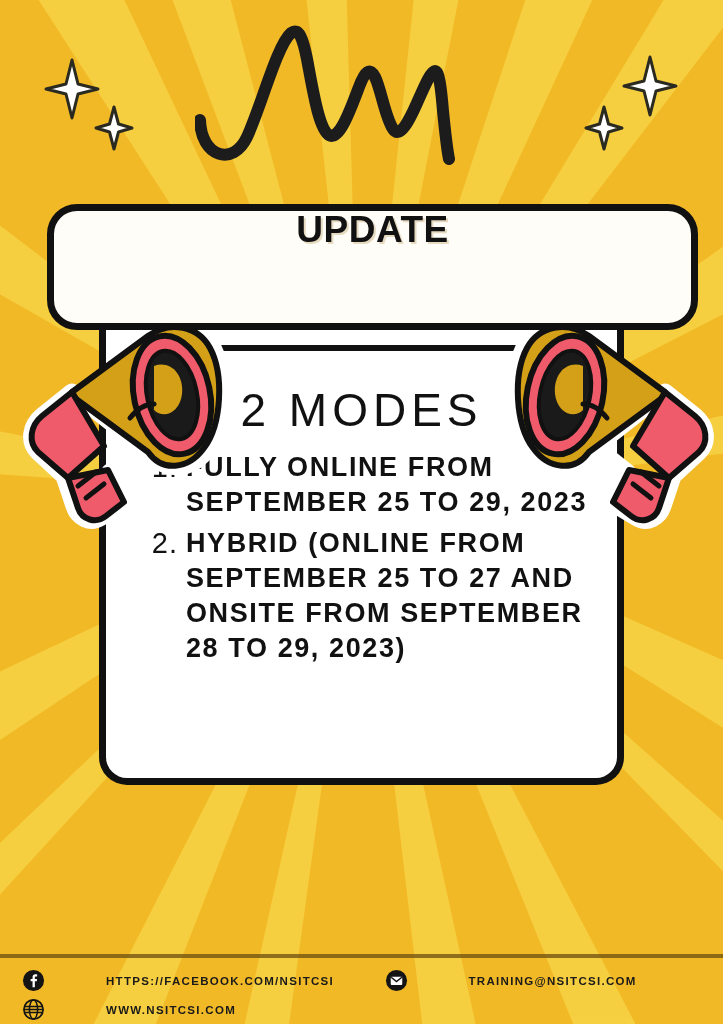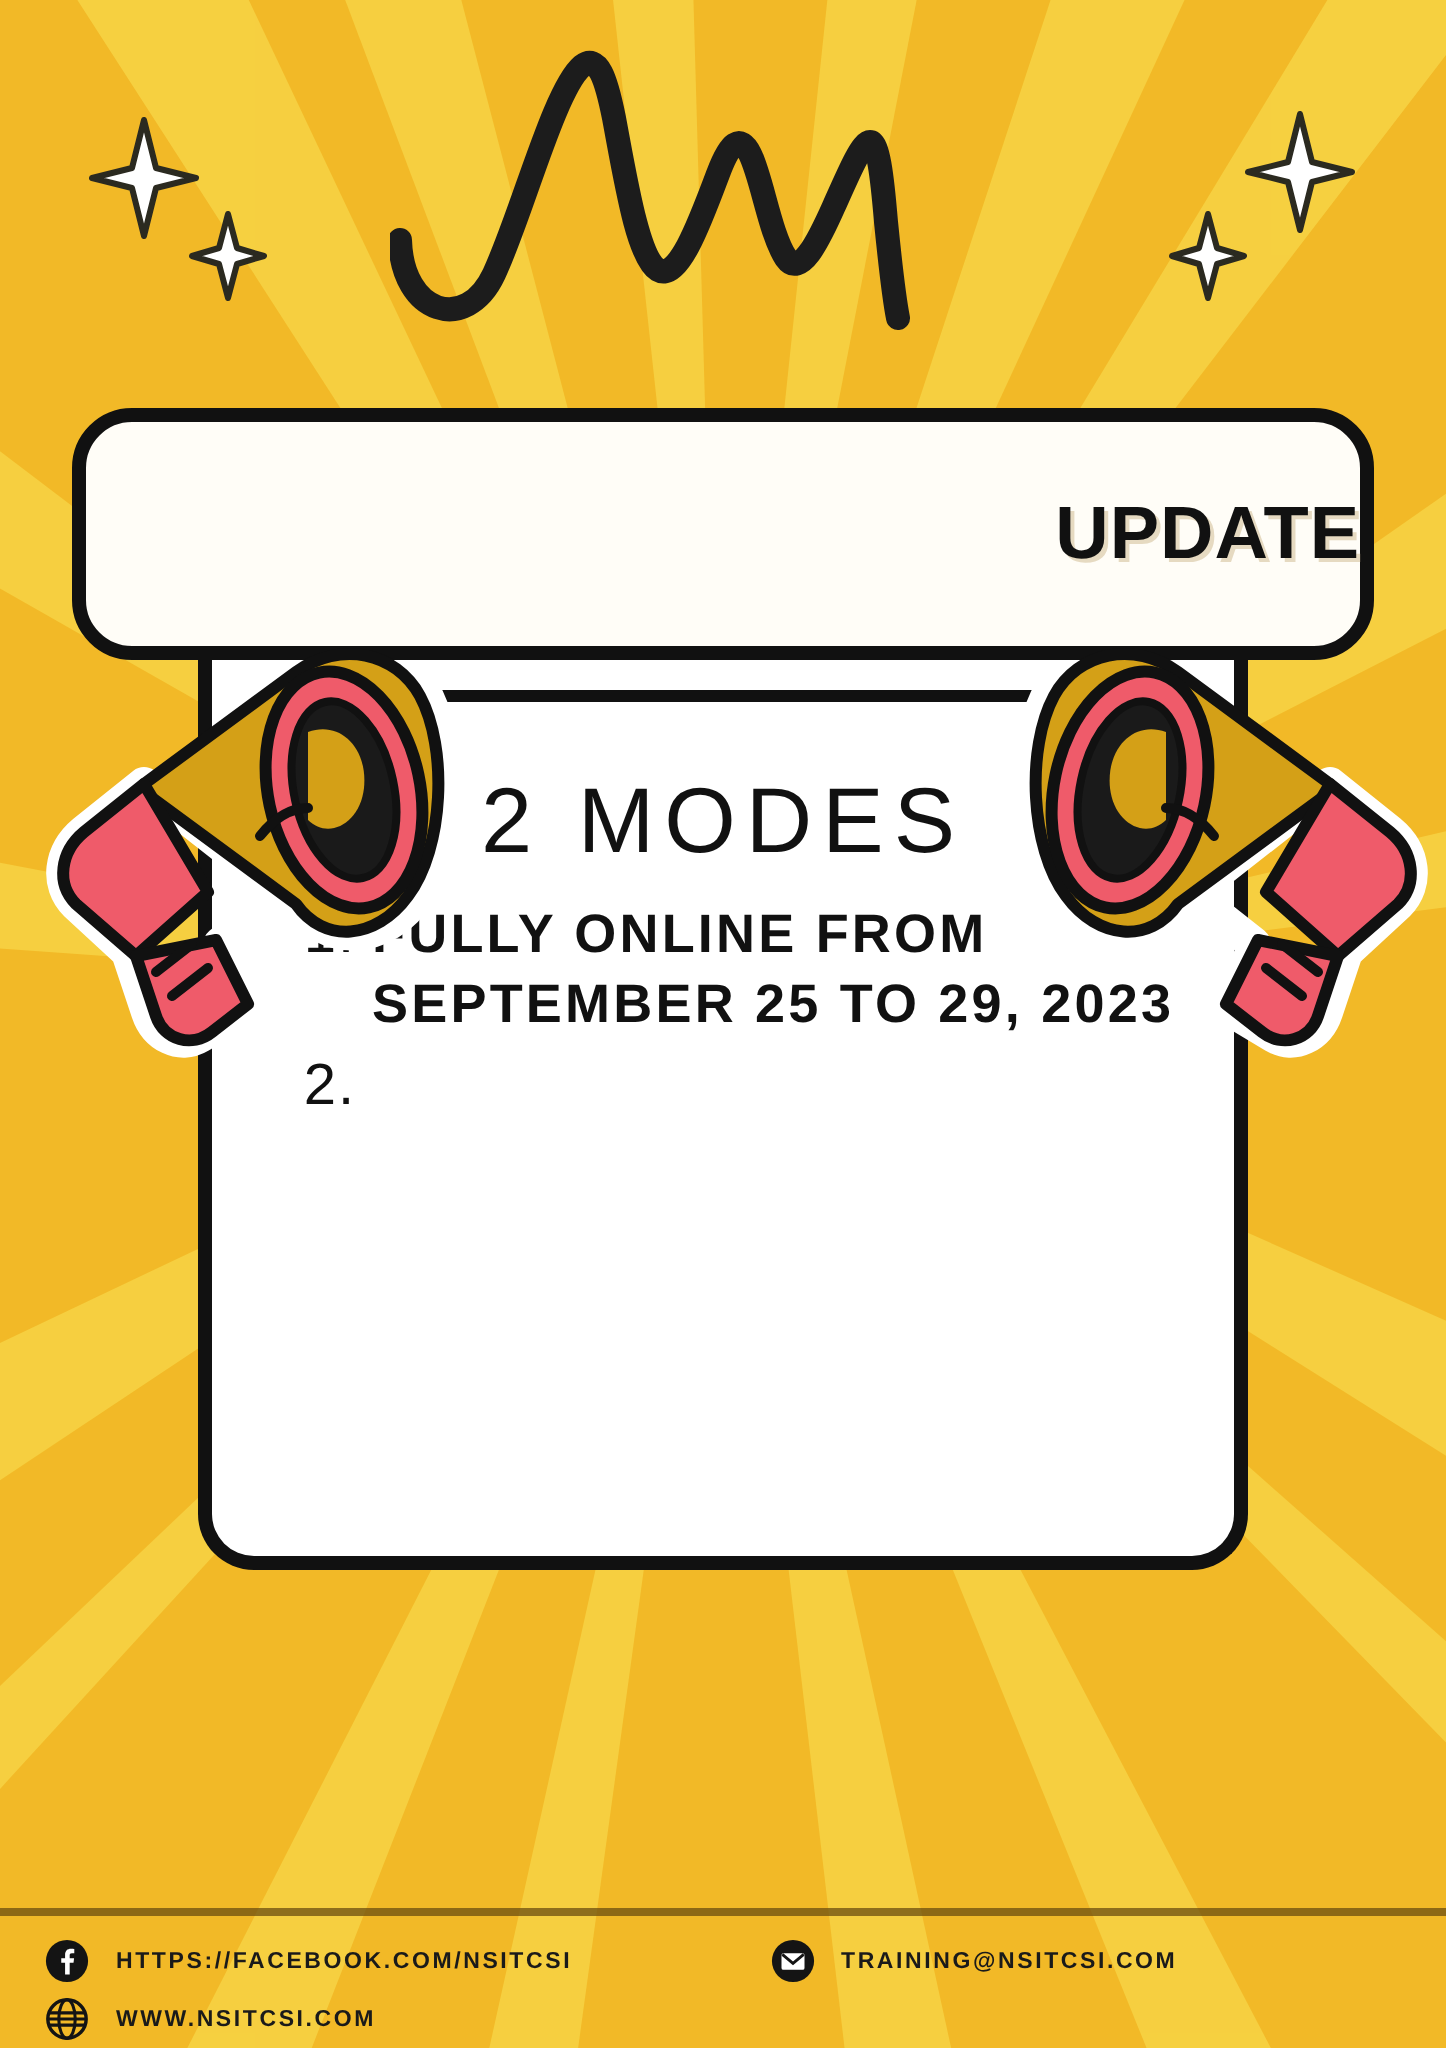--- a/index.html
+++ b/index.html
@@ -38,30 +38,30 @@
     position: absolute;
     left: 195px;
     top: 25px;
     width: 320px;
     height: 150px;
   }
 
   
   .title-card {
     position: absolute;
-    left: 36px;
+    left: 47px;
     top: 204px;
     width: 651px;
     height: 126px;
     background: #FFFDF7;
     border: 7px solid #111111;
     border-radius: 30px;
     display: flex;
-    flex-direction: column;
-    align-items: flex-end;
+    flex-direction: row;
+    align-items: flex-start;
     justify-content: center;
     z-index: 6;
   }
 
   .title-line1 {
     font-family: "Liberation Sans", sans-serif;
     font-weight: bold;
     font-size: 37px;
     letter-spacing: 0.5px;
     color: #111111;
@@ -189,20 +189,21 @@
     flex: 1;
     padding-top: 8px;
   }
   .footer-col.left  { padding-left: 20px; }
   .footer-col.right { padding-left: 22px; text-align: right; }
 
   .footer-row {
     display: flex;
     align-items: center;
     height: 29px;
+    gap: 48px;
   }
 
   .footer-ico {
     width: 27px;
     height: 27px;
     flex: 0 0 27px;
     margin-right: 11px;
     display: flex;
     align-items: center;
     justify-content: center;
@@ -276,20 +277,21 @@
 
   <div class="modes-heading">2 MODES</div>
 
   <div class="modes-list">
     <div class="mode-item">
       <span class="mode-num">1.</span>
       <span class="mode-text">FULLY ONLINE FROM SEPTEMBER 25 TO 29, 2023</span>
     </div>
     <div class="mode-item">
       <span class="mode-num">2.</span>
+      <span class="mode-text">HYBRID (ONLINE FROM SEPTEMBER 25 TO 27 AND ONSITE FROM SEPTEMBER 28 TO 29, 2023)</span>
     </div>
   </div>
 
   <div class="title-card">
     <div class="title-line1">UPDATE</div>
   </div>
 
   <svg class="megaphone left" width="220" height="245" viewBox="0 0 220 245">
     <g stroke="#FFFFFF" stroke-width="17" stroke-linejoin="round" fill="none">
       <path d="M196 40 C 214 62, 216 118, 198 146 C 180 174, 150 172, 134 150

